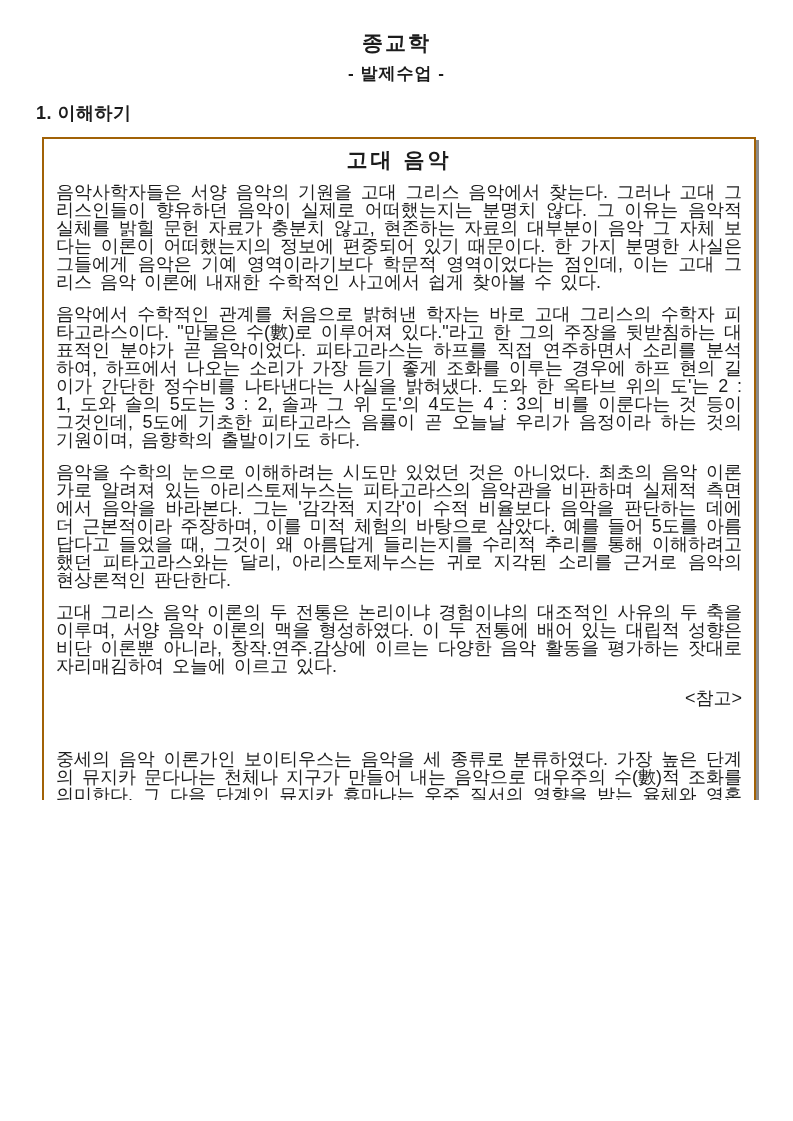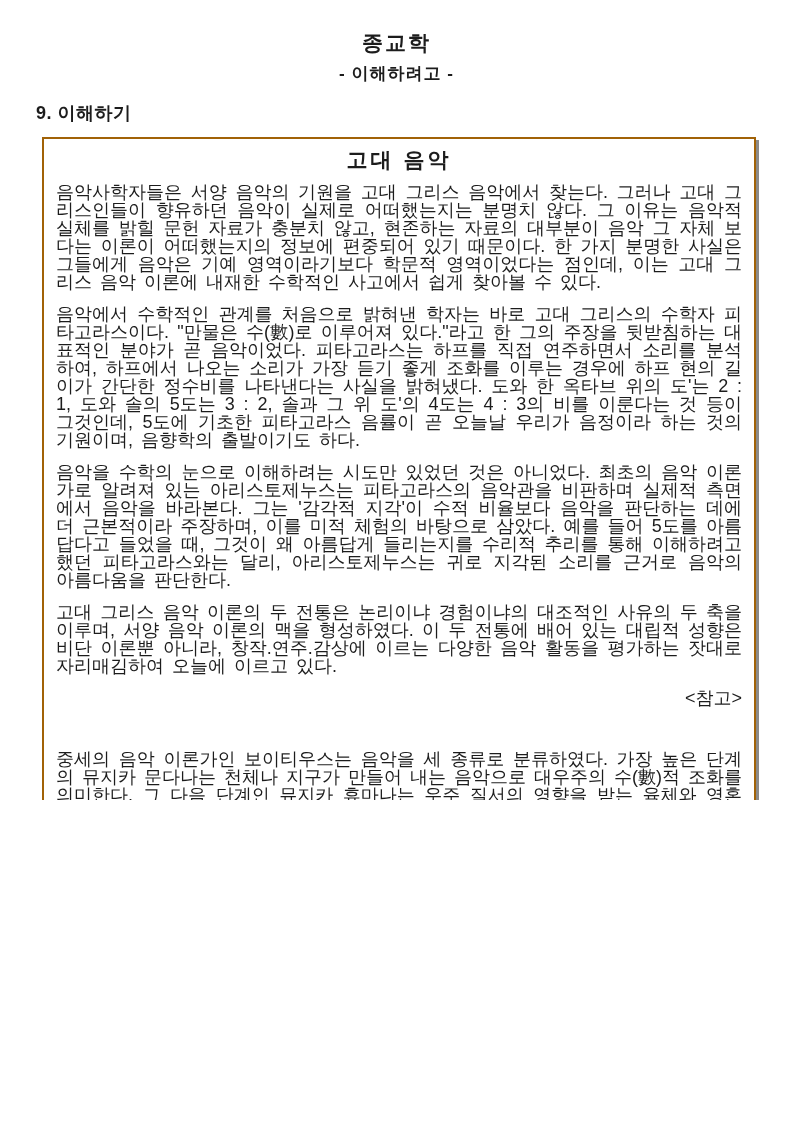--- a/index.html
+++ b/index.html
@@ -64,31 +64,31 @@
   .body-text p:last-child { margin-bottom: 0; margin-top: 43px; }
   .body-text p.note-label { margin-bottom: 0; text-align: right; }
 </style>
 </head>
 <body>
 
 <div class="page">
 
   <header class="doc-header">
     <div class="doc-title">종교학</div>
-    <div class="doc-subtitle">- 이해하려고 -</div>
+    <div class="doc-subtitle">- 발제수업 -</div>
   </header>
 
-  <h2 class="section-heading">9. 이해하기</h2>
+  <h2 class="section-heading">1. 이해하기</h2>
 
   <section class="content-box">
     <div class="box-title">고대 음악</div>
 
     <div class="body-text">
       <p>음악사학자들은 서양 음악의 기원을 고대 그리스 음악에서 찾는다. 그러나 고대 그리스인들이 향유하던 음악이 실제로 어떠했는지는 분명치 않다. 그 이유는 음악적 실체를 밝힐 문헌 자료가 충분치 않고, 현존하는 자료의 대부분이 음악 그 자체 보다는 이론이 어떠했는지의 정보에 편중되어 있기 때문이다. 한 가지 분명한 사실은 그들에게 음악은 기예 영역이라기보다 학문적 영역이었다는 점인데, 이는 고대 그리스 음악 이론에 내재한 수학적인 사고에서 쉽게 찾아볼 수 있다.</p>
       <p>음악에서 수학적인 관계를 처음으로 밝혀낸 학자는 바로 고대 그리스의 수학자 피타고라스이다. "만물은 수(數)로 이루어져 있다."라고 한 그의 주장을 뒷받침하는 대표적인 분야가 곧 음악이었다. 피타고라스는 하프를 직접 연주하면서 소리를 분석하여, 하프에서 나오는 소리가 가장 듣기 좋게 조화를 이루는 경우에 하프 현의 길이가 간단한 정수비를 나타낸다는 사실을 밝혀냈다. 도와 한 옥타브 위의 도'는 2 : 1, 도와 솔의 5도는 3 : 2, 솔과 그 위 도'의 4도는 4 : 3의 비를 이룬다는 것 등이 그것인데, 5도에 기초한 피타고라스 음률이 곧 오늘날 우리가 음정이라 하는 것의 기원이며, 음향학의 출발이기도 하다.</p>
-      <p>음악을 수학의 눈으로 이해하려는 시도만 있었던 것은 아니었다. 최초의 음악 이론가로 알려져 있는 아리스토제누스는 피타고라스의 음악관을 비판하며 실제적 측면에서 음악을 바라본다. 그는 '감각적 지각'이 수적 비율보다 음악을 판단하는 데에 더 근본적이라 주장하며, 이를 미적 체험의 바탕으로 삼았다. 예를 들어 5도를 아름답다고 들었을 때, 그것이 왜 아름답게 들리는지를 수리적 추리를 통해 이해하려고 했던 피타고라스와는 달리, 아리스토제누스는 귀로 지각된 소리를 근거로 음악의 아름다움을 판단한다.</p>
+      <p>음악을 수학의 눈으로 이해하려는 시도만 있었던 것은 아니었다. 최초의 음악 이론가로 알려져 있는 아리스토제누스는 피타고라스의 음악관을 비판하며 실제적 측면에서 음악을 바라본다. 그는 '감각적 지각'이 수적 비율보다 음악을 판단하는 데에 더 근본적이라 주장하며, 이를 미적 체험의 바탕으로 삼았다. 예를 들어 5도를 아름답다고 들었을 때, 그것이 왜 아름답게 들리는지를 수리적 추리를 통해 이해하려고 했던 피타고라스와는 달리, 아리스토제누스는 귀로 지각된 소리를 근거로 음악의 현상론적인 판단한다.</p>
       <p>고대 그리스 음악 이론의 두 전통은 논리이냐 경험이냐의 대조적인 사유의 두 축을 이루며, 서양 음악 이론의 맥을 형성하였다. 이 두 전통에 배어 있는 대립적 성향은 비단 이론뿐 아니라, 창작.연주.감상에 이르는 다양한 음악 활동을 평가하는 잣대로 자리매김하여 오늘에 이르고 있다.</p>
       <p class="note-label">&lt;참고&gt;</p>
       <p>중세의 음악 이론가인 보이티우스는 음악을 세 종류로 분류하였다. 가장 높은 단계의 뮤지카 문다나는 천체나 지구가 만들어 내는 음악으로 대우주의 수(數)적 조화를 의미한다. 그 다음 단계인 뮤지카 휴마나는 우주 질서의 영향을 받는 육체와 영혼 및 그들의 조화를 일컫는 말이다. 이 두 단계의 음악이 귀로 들을 수 없는 정신적 상태를 뜻한다면, 세 번째 단계인 뮤지카 인스트루멘탈리스는 인간의 목소리를 포함한 악기들의 물리적인 소리들이 음향학적 원칙들 속에서 조화를 이루는 상태를 말한다.</p>
     </div>
   </section>
 
 </div>
 
 </body></html>

